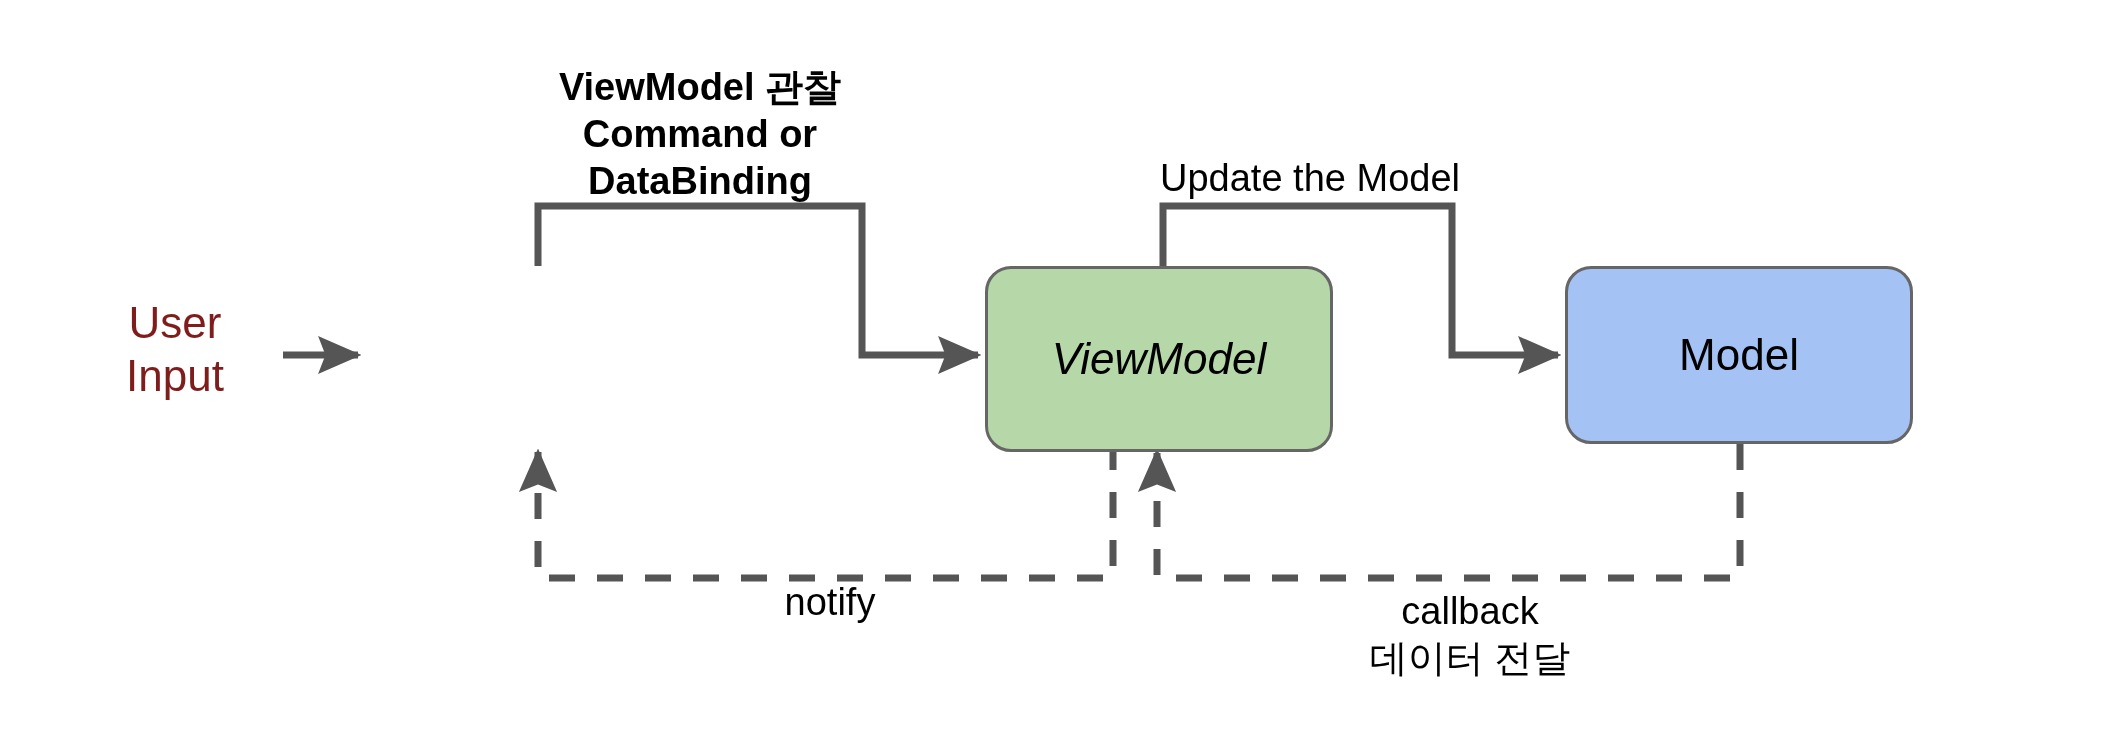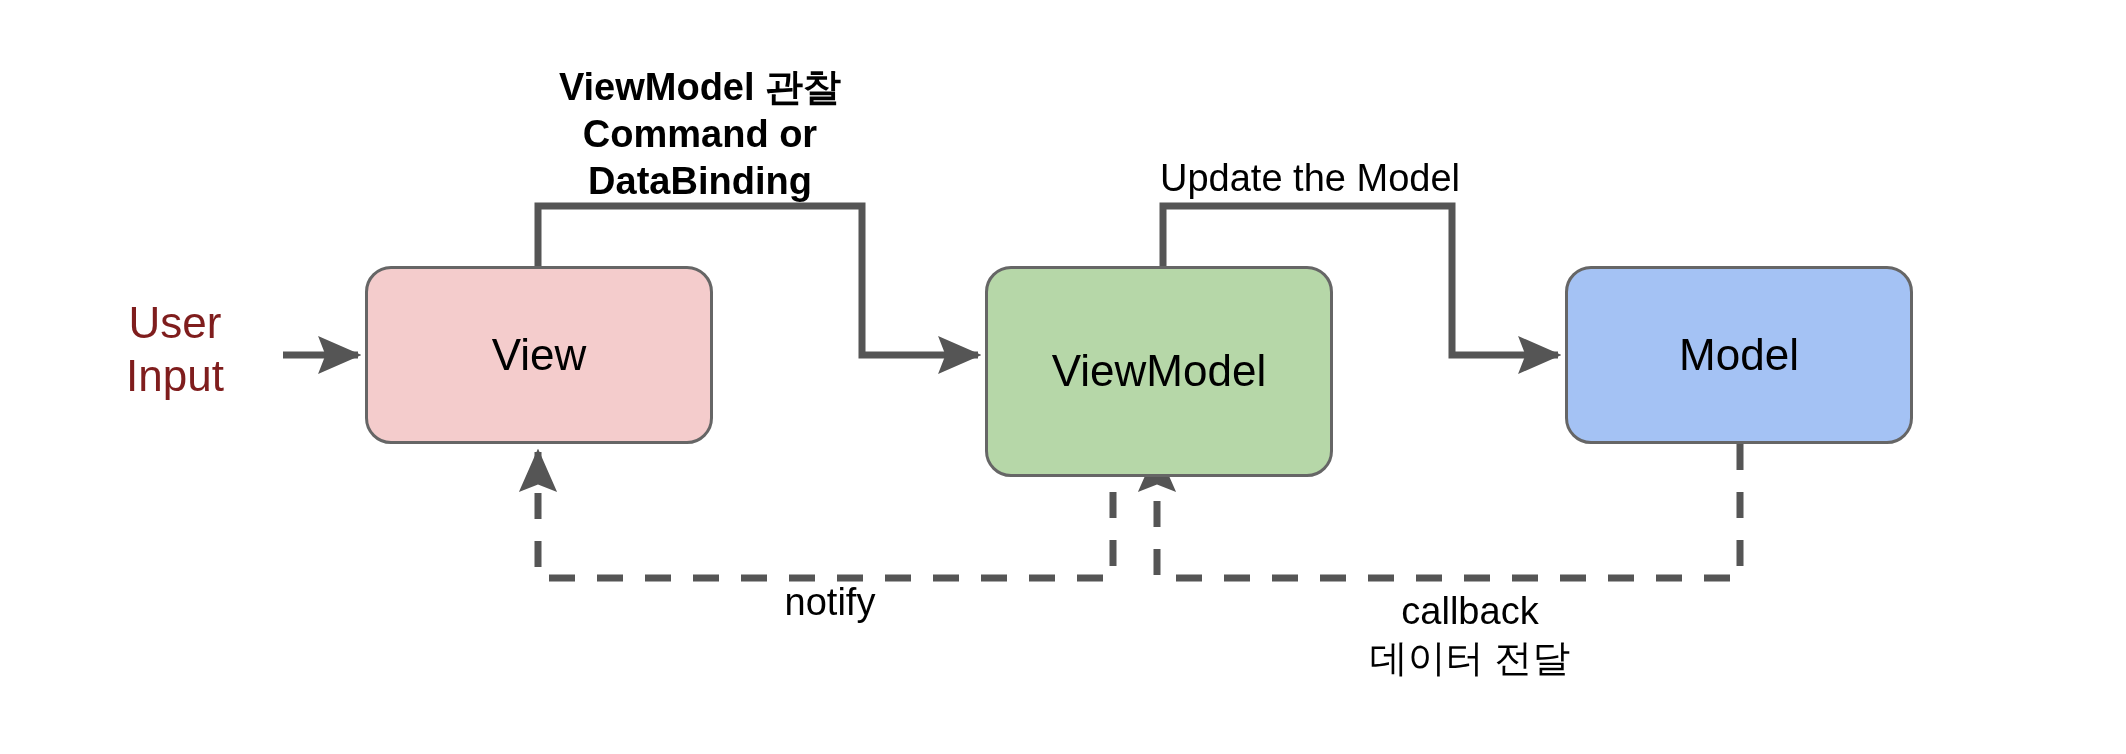--- a/index.html
+++ b/index.html
@@ -102,25 +102,22 @@
 Command or
 DataBinding</div>
 
   <div class="edge-label" style="left: 1090px; top: 155px; width: 440px;">Update the Model</div>
 
   <div class="edge-label" style="left: 700px; top: 579px; width: 260px;">notify</div>
 
   <div class="edge-label" style="left: 1320px; top: 588px; width: 300px;">callback
 데이터 전달</div>
 
-  <div class="node-box" style="left: 365px; top: 266px; width: 348px; height: 178px; background: #f4cccc;">
-    <span class="node-label">View</span>
-  </div>
 
-  <div class="node-box" style="left: 985px; top: 266px; width: 348px; height: 211px; background: #b6d7a8;">
+  <div class="node-box" style="left: 985px; top: 266px; width: 348px; height: 186px; background: #b6d7a8; font-style: italic;">
     <span class="node-label">ViewModel</span>
   </div>
 
   <div class="node-box" style="left: 1565px; top: 266px; width: 348px; height: 178px; background: #a4c2f4;">
     <span class="node-label">Model</span>
   </div>
 
 </div>
 
 </body></html>

